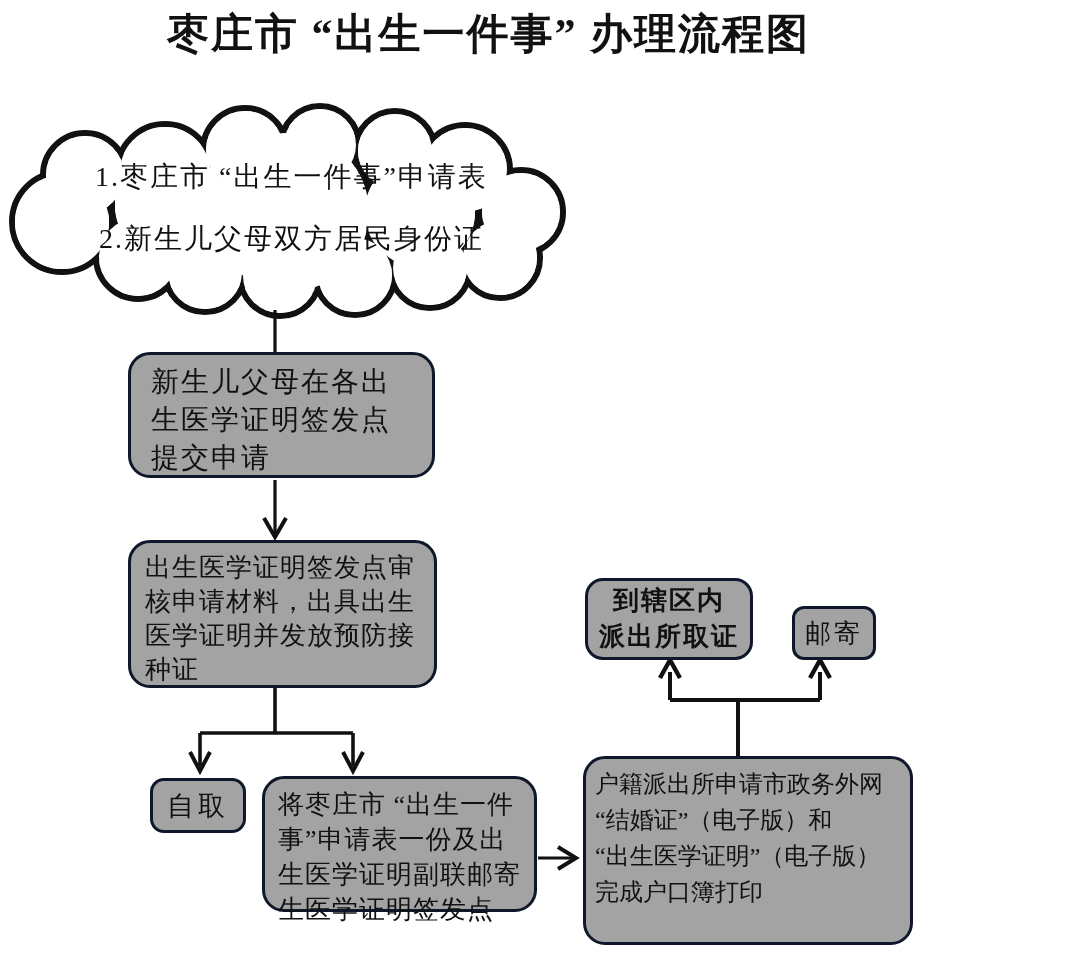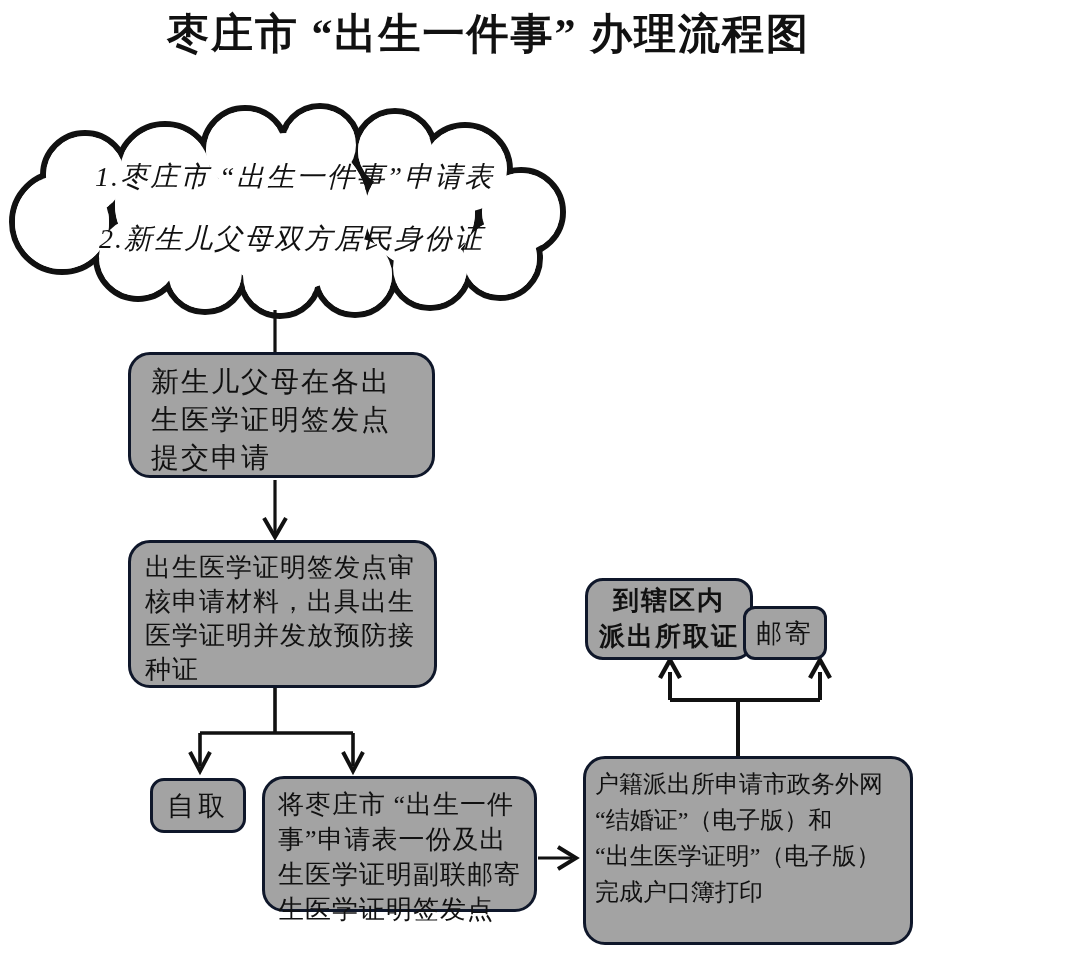--- a/index.html
+++ b/index.html
@@ -5,21 +5,21 @@
   html,body{margin:0;padding:0;background:#ffffff;}
   .canvas{
     position:relative;width:1080px;height:953px;background:#ffffff;
     font-family:"Liberation Serif","DejaVu Serif",serif;color:#111111;overflow:hidden;
   }
   .title{
     position:absolute;left:0;top:6px;width:977px;text-align:center;
     font-size:42px;font-weight:bold;letter-spacing:2px;color:#111111;
   }
   svg.graphics{position:absolute;left:0;top:0;z-index:0;}
-  .cloud-text{position:absolute;z-index:2;font-size:28px;letter-spacing:2px;white-space:nowrap;font-style:italic;}
+  .cloud-text{position:absolute;z-index:2;font-size:28px;letter-spacing:2px;white-space:nowrap;}
   .node{
     position:absolute;z-index:1;background:#a3a3a3;border:3px solid #0f172a;
     box-sizing:border-box;white-space:nowrap;
   }
   .node .ln{white-space:nowrap;}
   .rounded{border-radius:22px;}
   .center{display:flex;flex-direction:column;align-items:center;justify-content:center;text-align:center;}
 </style>
 </head>
 <body>
@@ -132,17 +132,17 @@
     <div class="ln">“结婚证”（电子版）和</div>
     <div class="ln">“出生医学证明”（电子版）</div>
     <div class="ln">完成户口簿打印</div>
   </div>
 
   <div class="node center" style="left:585px;top:578px;width:168px;height:82px;border-radius:18px;font-size:26px;line-height:36px;letter-spacing:2px;font-weight:bold;">
     <div class="ln">到辖区内</div>
     <div class="ln">派出所取证</div>
   </div>
 
-  <div class="node center" style="left:743px;top:606px;width:84px;height:54px;border-radius:12px;font-size:26px;letter-spacing:3px;">
+  <div class="node center" style="left:792px;top:606px;width:84px;height:54px;border-radius:12px;font-size:26px;letter-spacing:3px;">
     <div class="ln">邮寄</div>
   </div>
 
 </div>
 
 </body></html>

